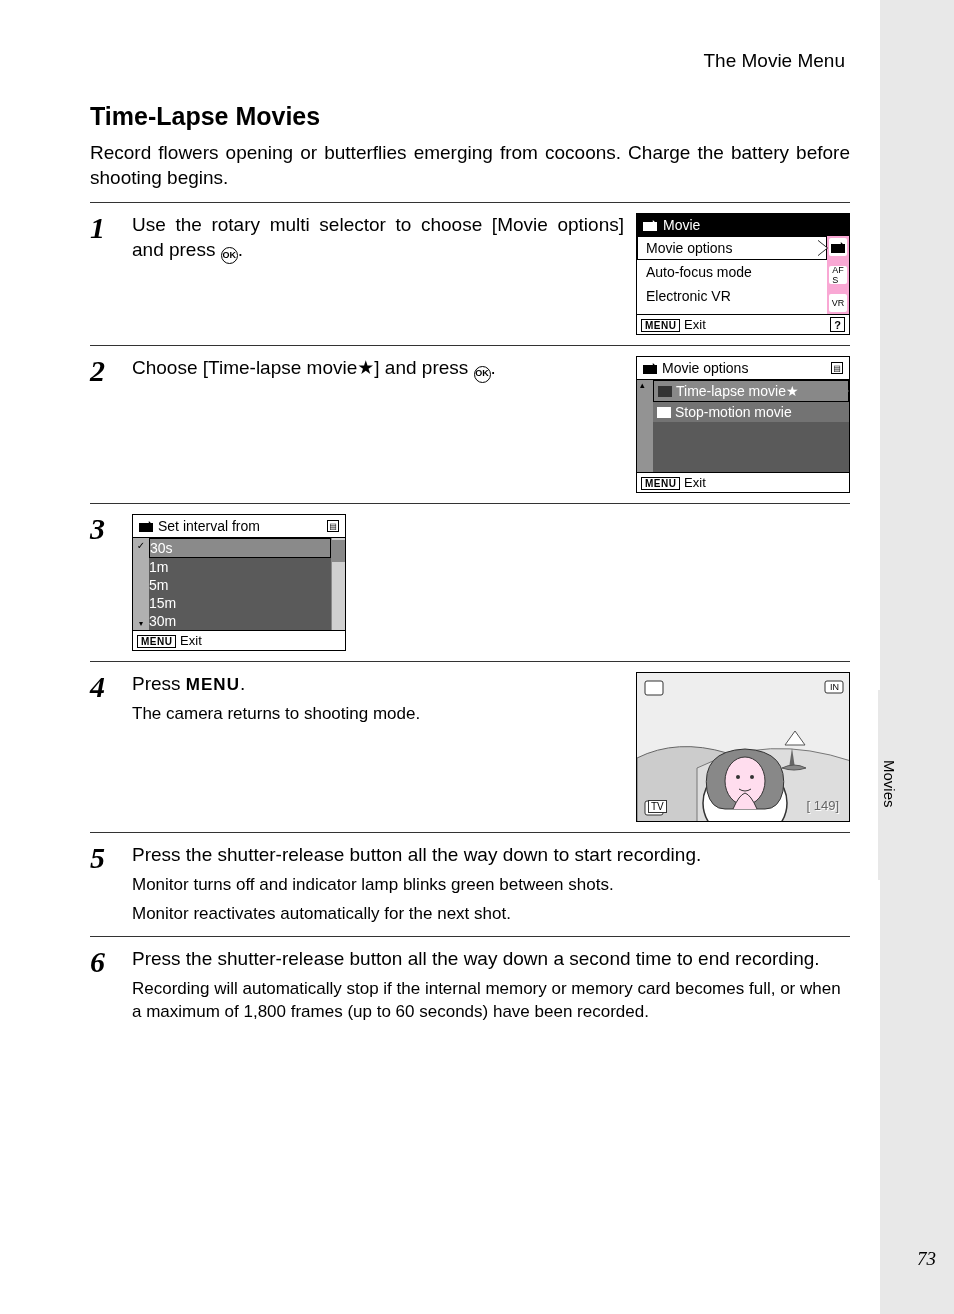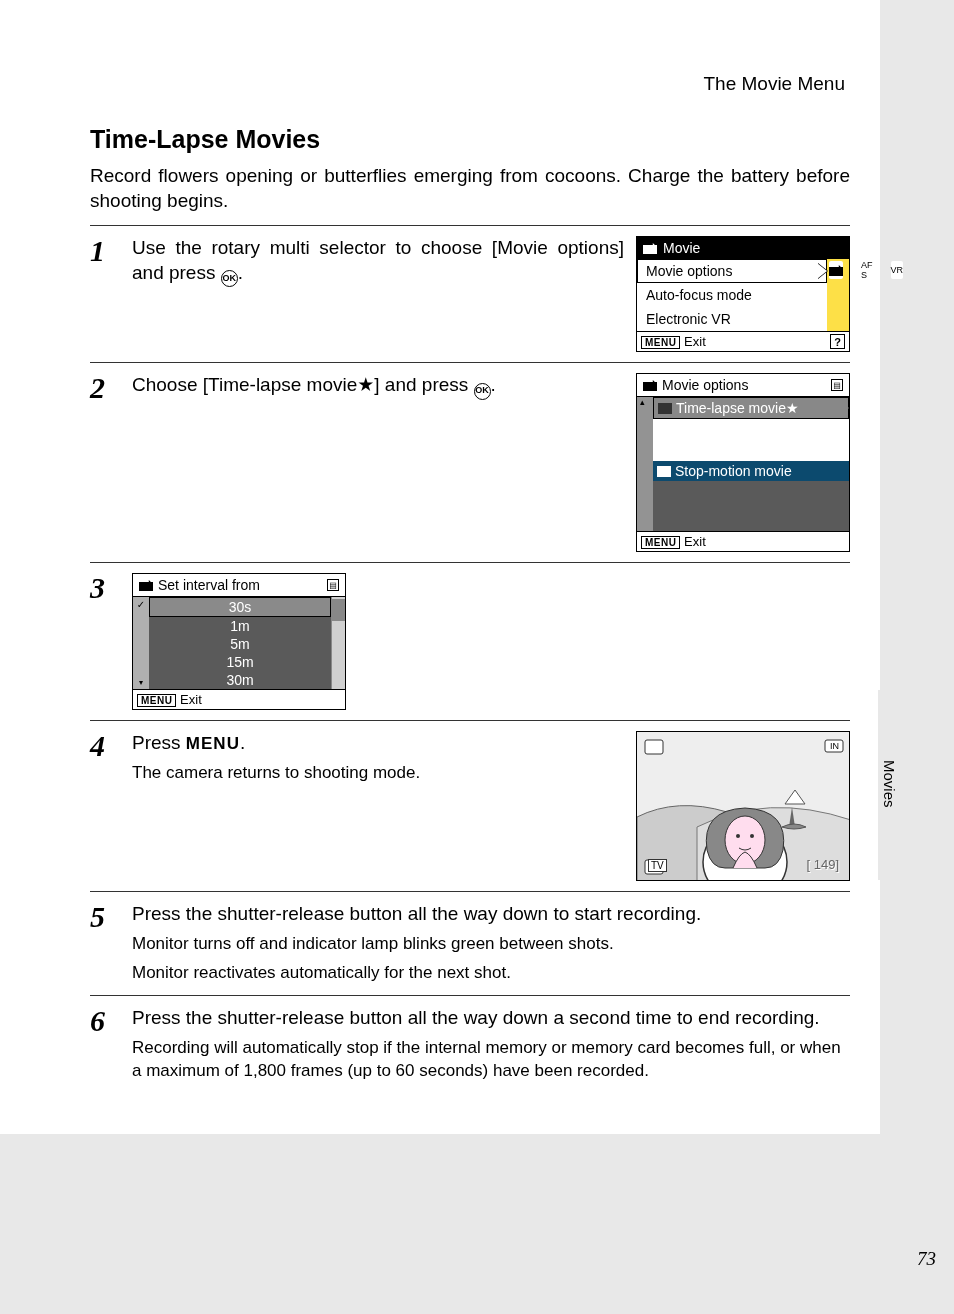--- a/index.html
+++ b/index.html
@@ -9,23 +9,23 @@
     width: 954px;
     height: 1314px;
     position: relative;
     color: #000;
   }
   .page {
     position: absolute;
     left: 0;
     top: 0;
     width: 880px;
-    height: 1134px;
+    height: 1314px;
     background: #fff;
-    padding: 73px 30px 30px 90px;
+    padding: 50px 30px 30px 90px;
   }
   .sidetab {
     position: absolute;
     right: 53px;
     top: 690px;
     width: 23px;
     height: 190px;
     background: #e8e8e8;
   }
   .sidetab-label {
@@ -124,22 +124,22 @@
     content:"";
     position:absolute; right:-1px; top:50%;
     transform:translateY(-50%);
     border-top:8px solid transparent;
     border-bottom:8px solid transparent;
     border-left:10px solid #fff;
     filter: drop-shadow(1px 0 0 #000);
   }
   .sc1-side {
     width: 22px;
-    background:#fde047;
-    display:flex; flex-direction:row; gap:18px;
+    background:#f9a8d4;
+    display:flex; flex-direction:column; gap:10px;
     padding:2px;
   }
   .sideic {
     width:18px; height:18px; background:#fff; border-radius:2px;
     display:flex;align-items:center;justify-content:center;font-size:9px;
   }
   .sc-foot {
     border-top:1px solid #000;
     display:flex;
     justify-content:space-between;
@@ -170,31 +170,31 @@
   .sc2-items{flex:1;}
   .sc2-row{
     display:flex;align-items:center;gap:4px;
     padding:2px 4px;color:#fff;
   }
   .sc2-row.sel{background:#888;position:relative;border:1px solid #000;}
   .sc2-row.sel::after{
     content:"";position:absolute;right:-1px;top:50%;transform:translateY(-50%);
     border-top:7px solid transparent;border-bottom:7px solid transparent;border-left:9px solid #888;
   }
-  .sc2-row.dark{background:#0c4a6e;margin-top:42px;}
+  .sc2-row.dark{background:#737373;}
   .filmic{width:14px;height:11px;background:#fff;display:inline-block;}
   .mini-ic{width:12px;height:12px;border:1px solid #000;font-size:8px;display:inline-flex;align-items:center;justify-content:center;}
   
   .sc3-body{flex:1;display:flex;}
   .sc3-tab{width:16px;background:#b0b0b0;display:flex;flex-direction:column;justify-content:space-between;padding:2px 0;align-items:center;}
   .sc3-tab .chk{font-size:10px;}
   .sc3-tab .dn{font-size:8px;}
   .sc3-items{flex:1;}
   .sc3-row{
-    text-align:center;color:#fff;background:#5a5a5a;
+    color:#fff;background:#5a5a5a;
     padding:1px 0;font-size:14px;
   }
   .sc3-row.sel{background:#8a8a8a;border:1px solid #000;position:relative;}
   .sc3-scroll{width:14px;background:#d0d0d0;border-left:1px solid #888;}
   .sc3-scroll .thumb{height:22px;background:#888;margin-top:2px;}
   
   .sc4 {
     width:214px;height:150px;flex-shrink:0;
     border:1.5px solid #000;background:#f2f2f2;
     position:relative;overflow:hidden;

